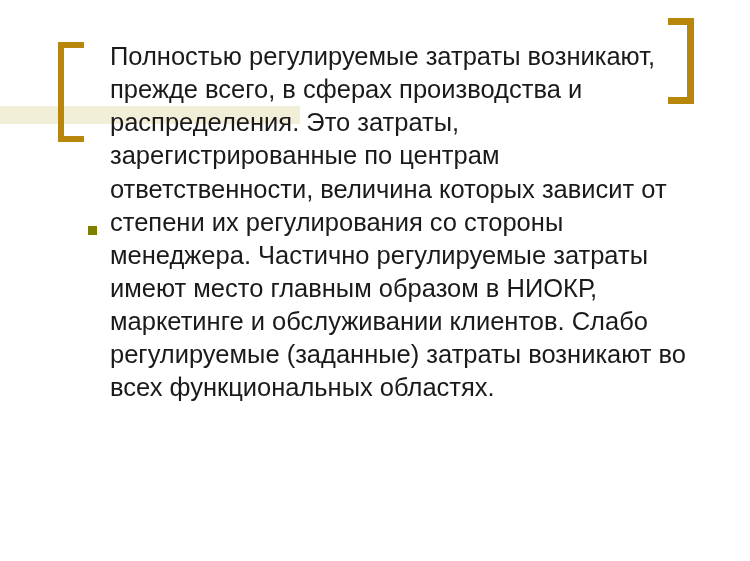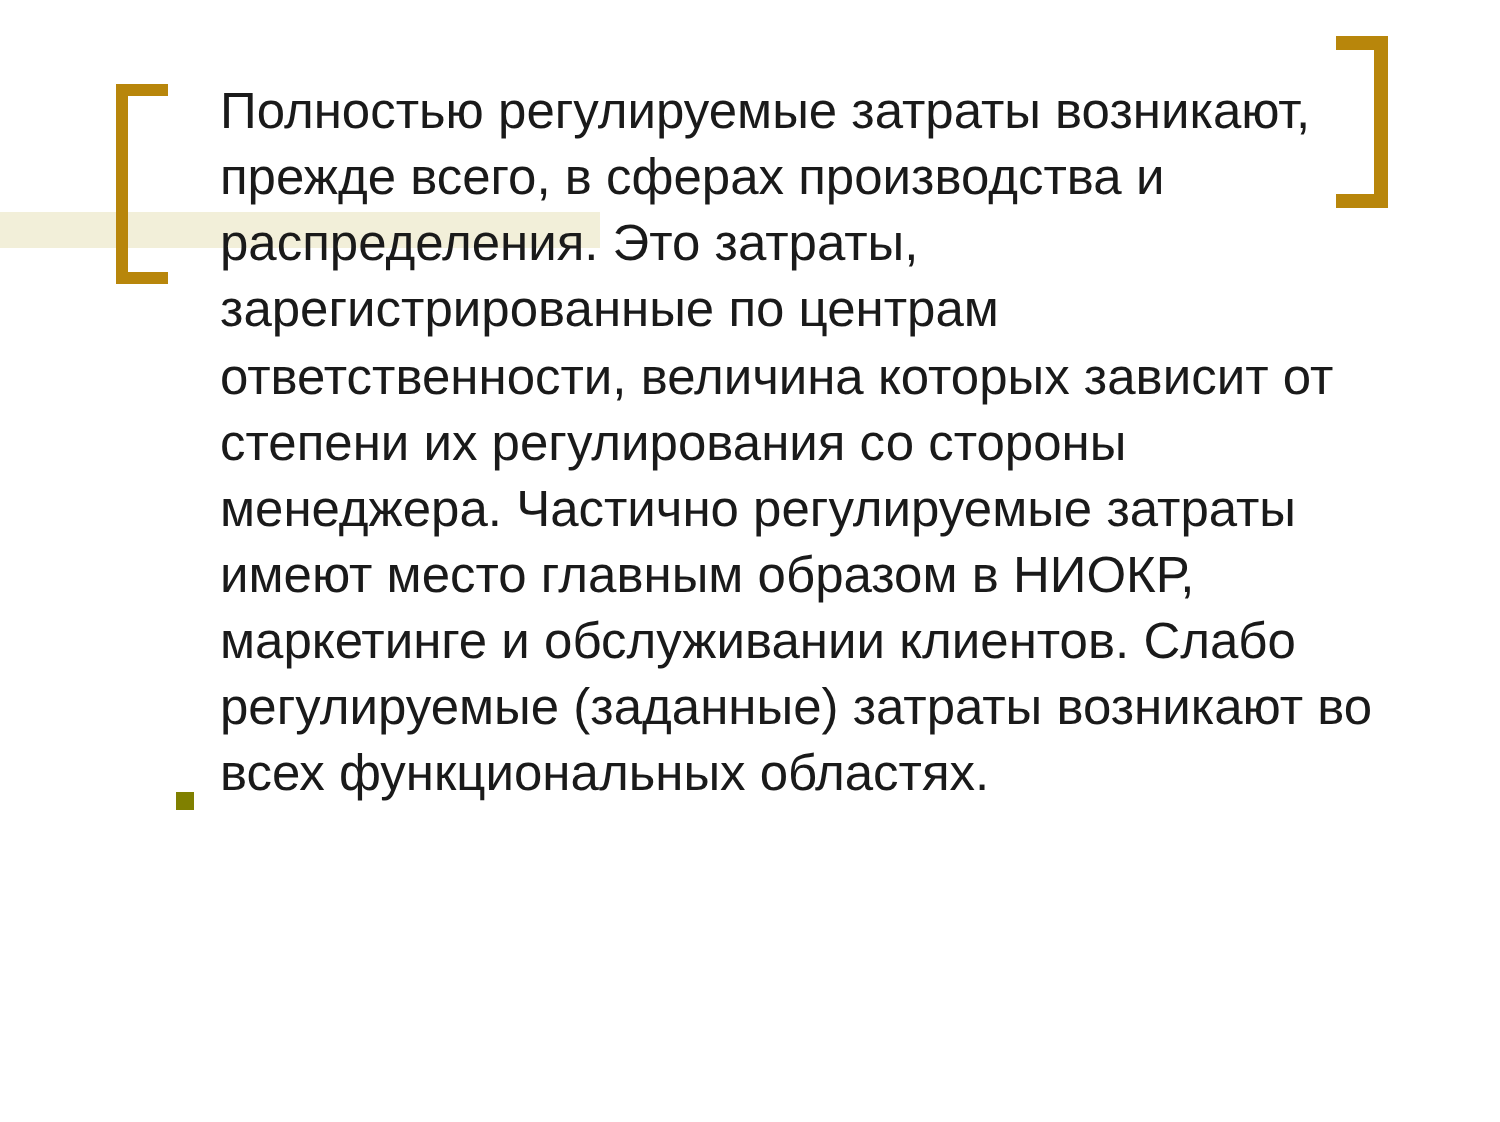--- a/index.html
+++ b/index.html
@@ -54,21 +54,21 @@
     box-sizing: border-box;
   }
   .content {
     position: absolute;
     left: 88px;
     top: 40px;
     width: 610px;
   }
   .bullet-row {
     display: flex;
-    align-items: flex-end;
+    align-items: center;
   }
   .bullet-marker {
     flex: 0 0 auto;
     width: 9px;
     height: 9px;
     background: #808000;
     margin-top: 17px;
     margin-right: 13px;
   }
   .bullet-text {

